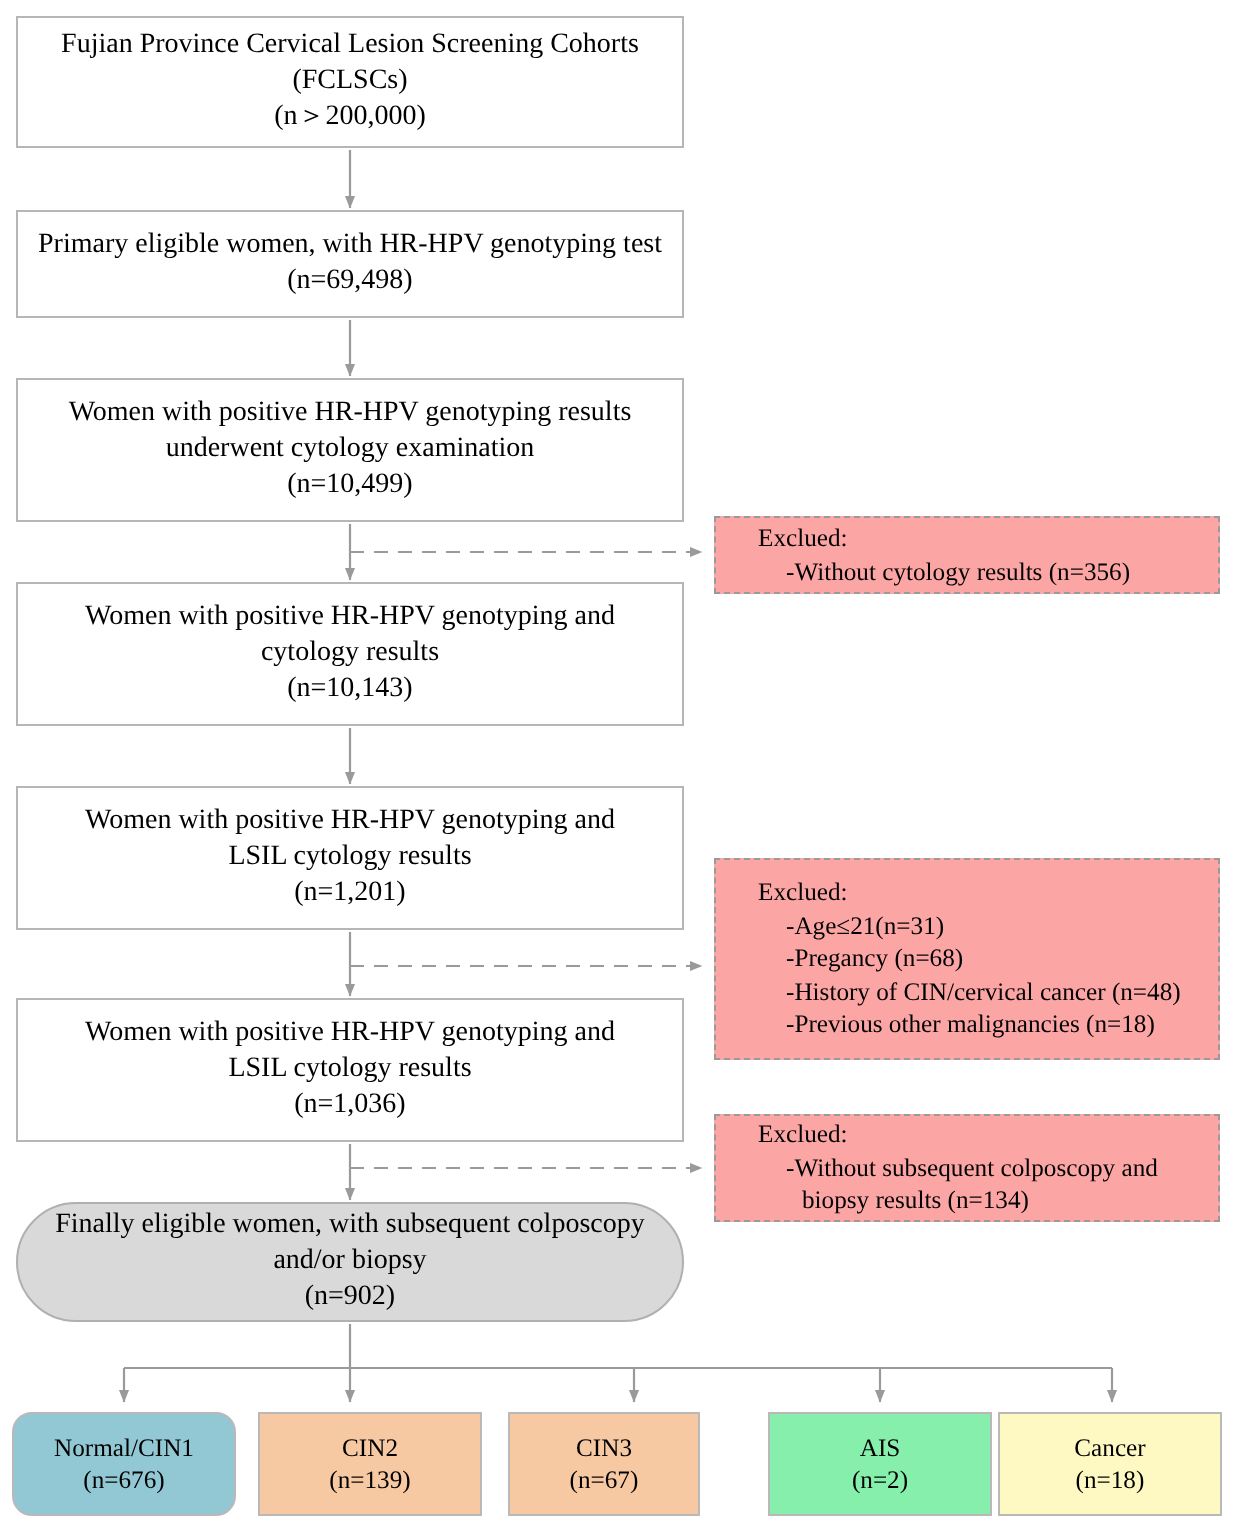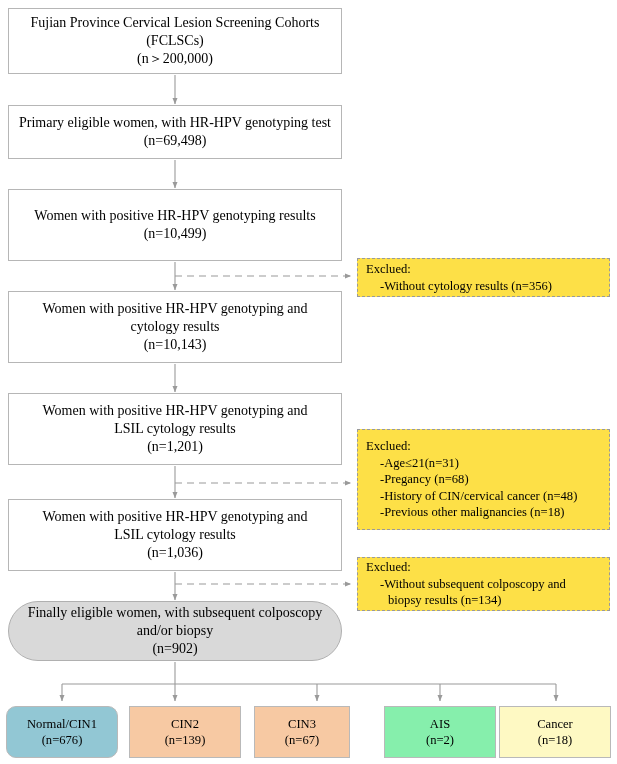--- a/index.html
+++ b/index.html
@@ -57,28 +57,28 @@
   .grey { background: #d9d9d9; border-color: #b0b0b0; border-radius: 30px; }
 
   
   .excl {
     position: absolute;
     z-index: 2;
     box-sizing: border-box;
     left: 357px;
     width: 253px;
     border: 1px dashed #9a9a9a;
-    background: #fde047;
+    background: #fca5a5;
     display: flex;
     flex-direction: column;
     justify-content: center;
     text-align: left;
     line-height: 1.32;
     font-size: 12.6px;
-    padding: 3px 8px;
+    padding: 3px 21px;
     z-index: 2;
   }
   .excl .ln { display: block; white-space: nowrap; }
   .excl .ind { padding-left: 14px; }
   .excl .ind2 { padding-left: 22px; }
 
   
   .outcome {
     position: absolute;
     top: 706px;
@@ -135,20 +135,21 @@
     <span class="ln">(n＞200,000)</span>
   </div>
 
   <div class="node main" style="top:105px;height:54px;">
     <span class="ln">Primary eligible women, with HR-HPV genotyping test</span>
     <span class="ln">(n=69,498)</span>
   </div>
 
   <div class="node main" style="top:189px;height:72px;font-family:Liberation Serif, serif;">
     <span class="ln">Women with positive HR-HPV genotyping results</span>
+    <span class="ln">underwent cytology examination</span>
     <span class="ln">(n=10,499)</span>
   </div>
 
   <div class="node main" style="top:291px;height:72px;">
     <span class="ln">Women with positive HR-HPV genotyping and</span>
     <span class="ln">cytology results</span>
     <span class="ln">(n=10,143)</span>
   </div>
 
   <div class="node main" style="top:393px;height:72px;">

